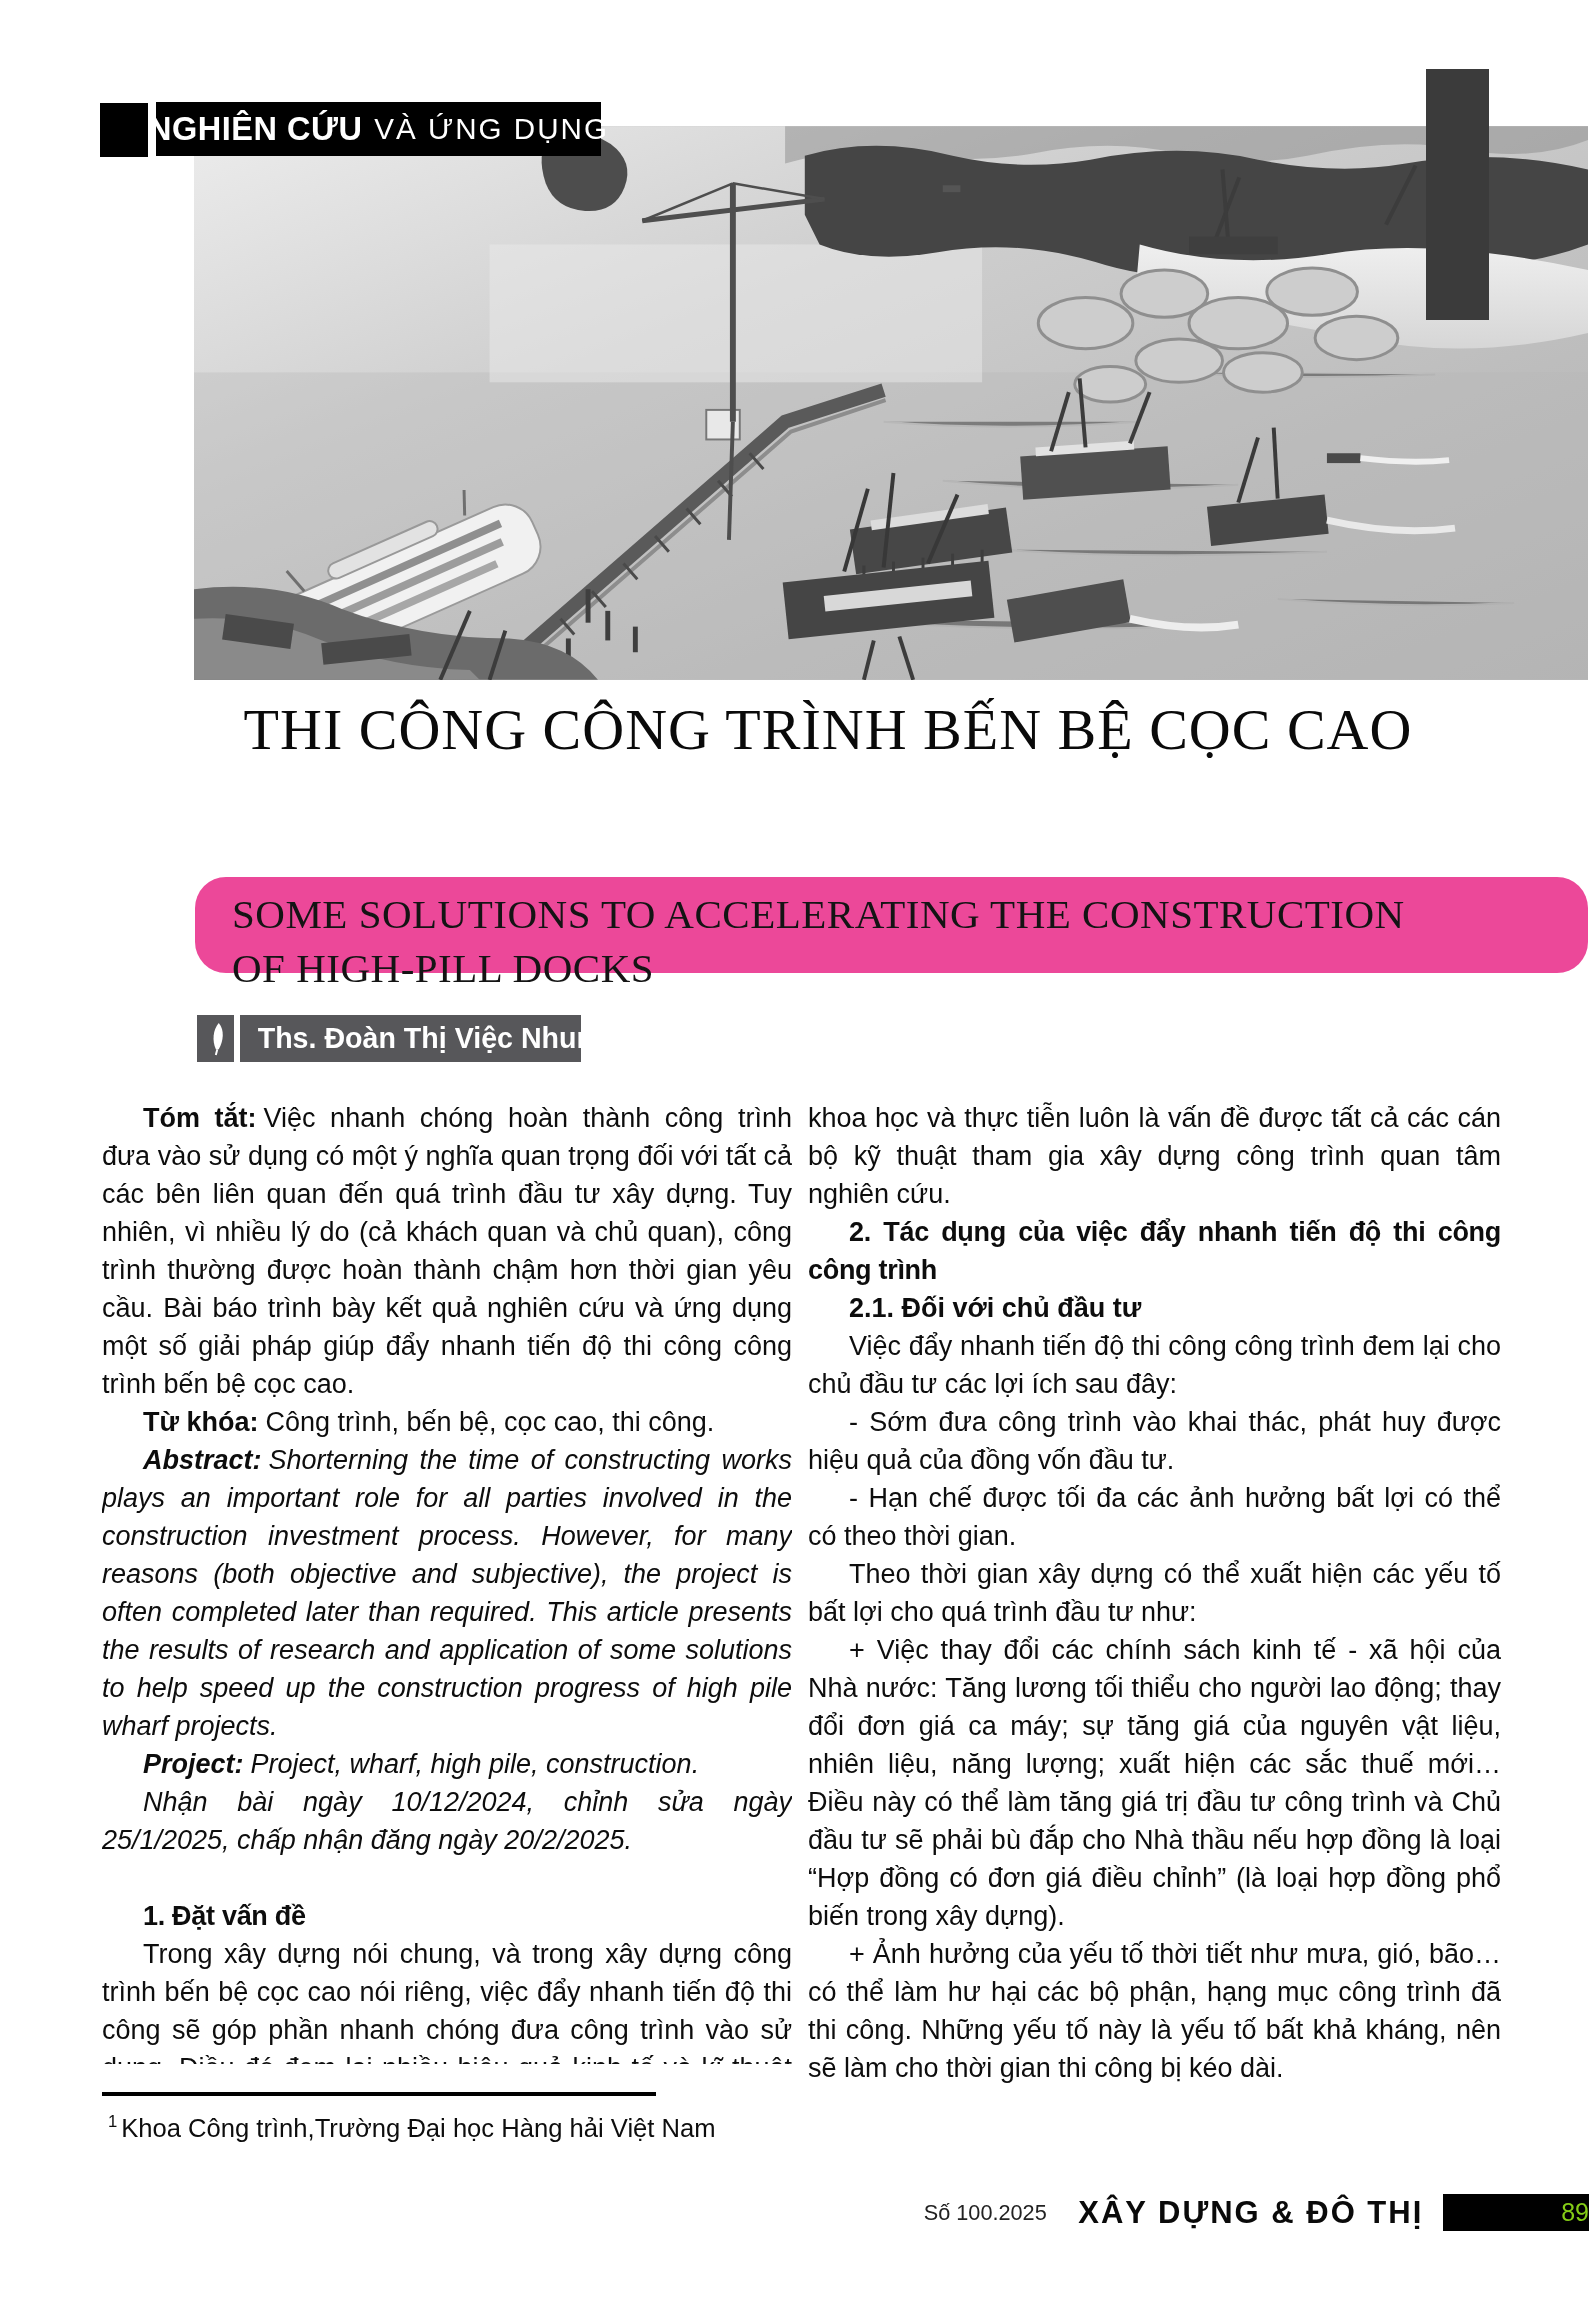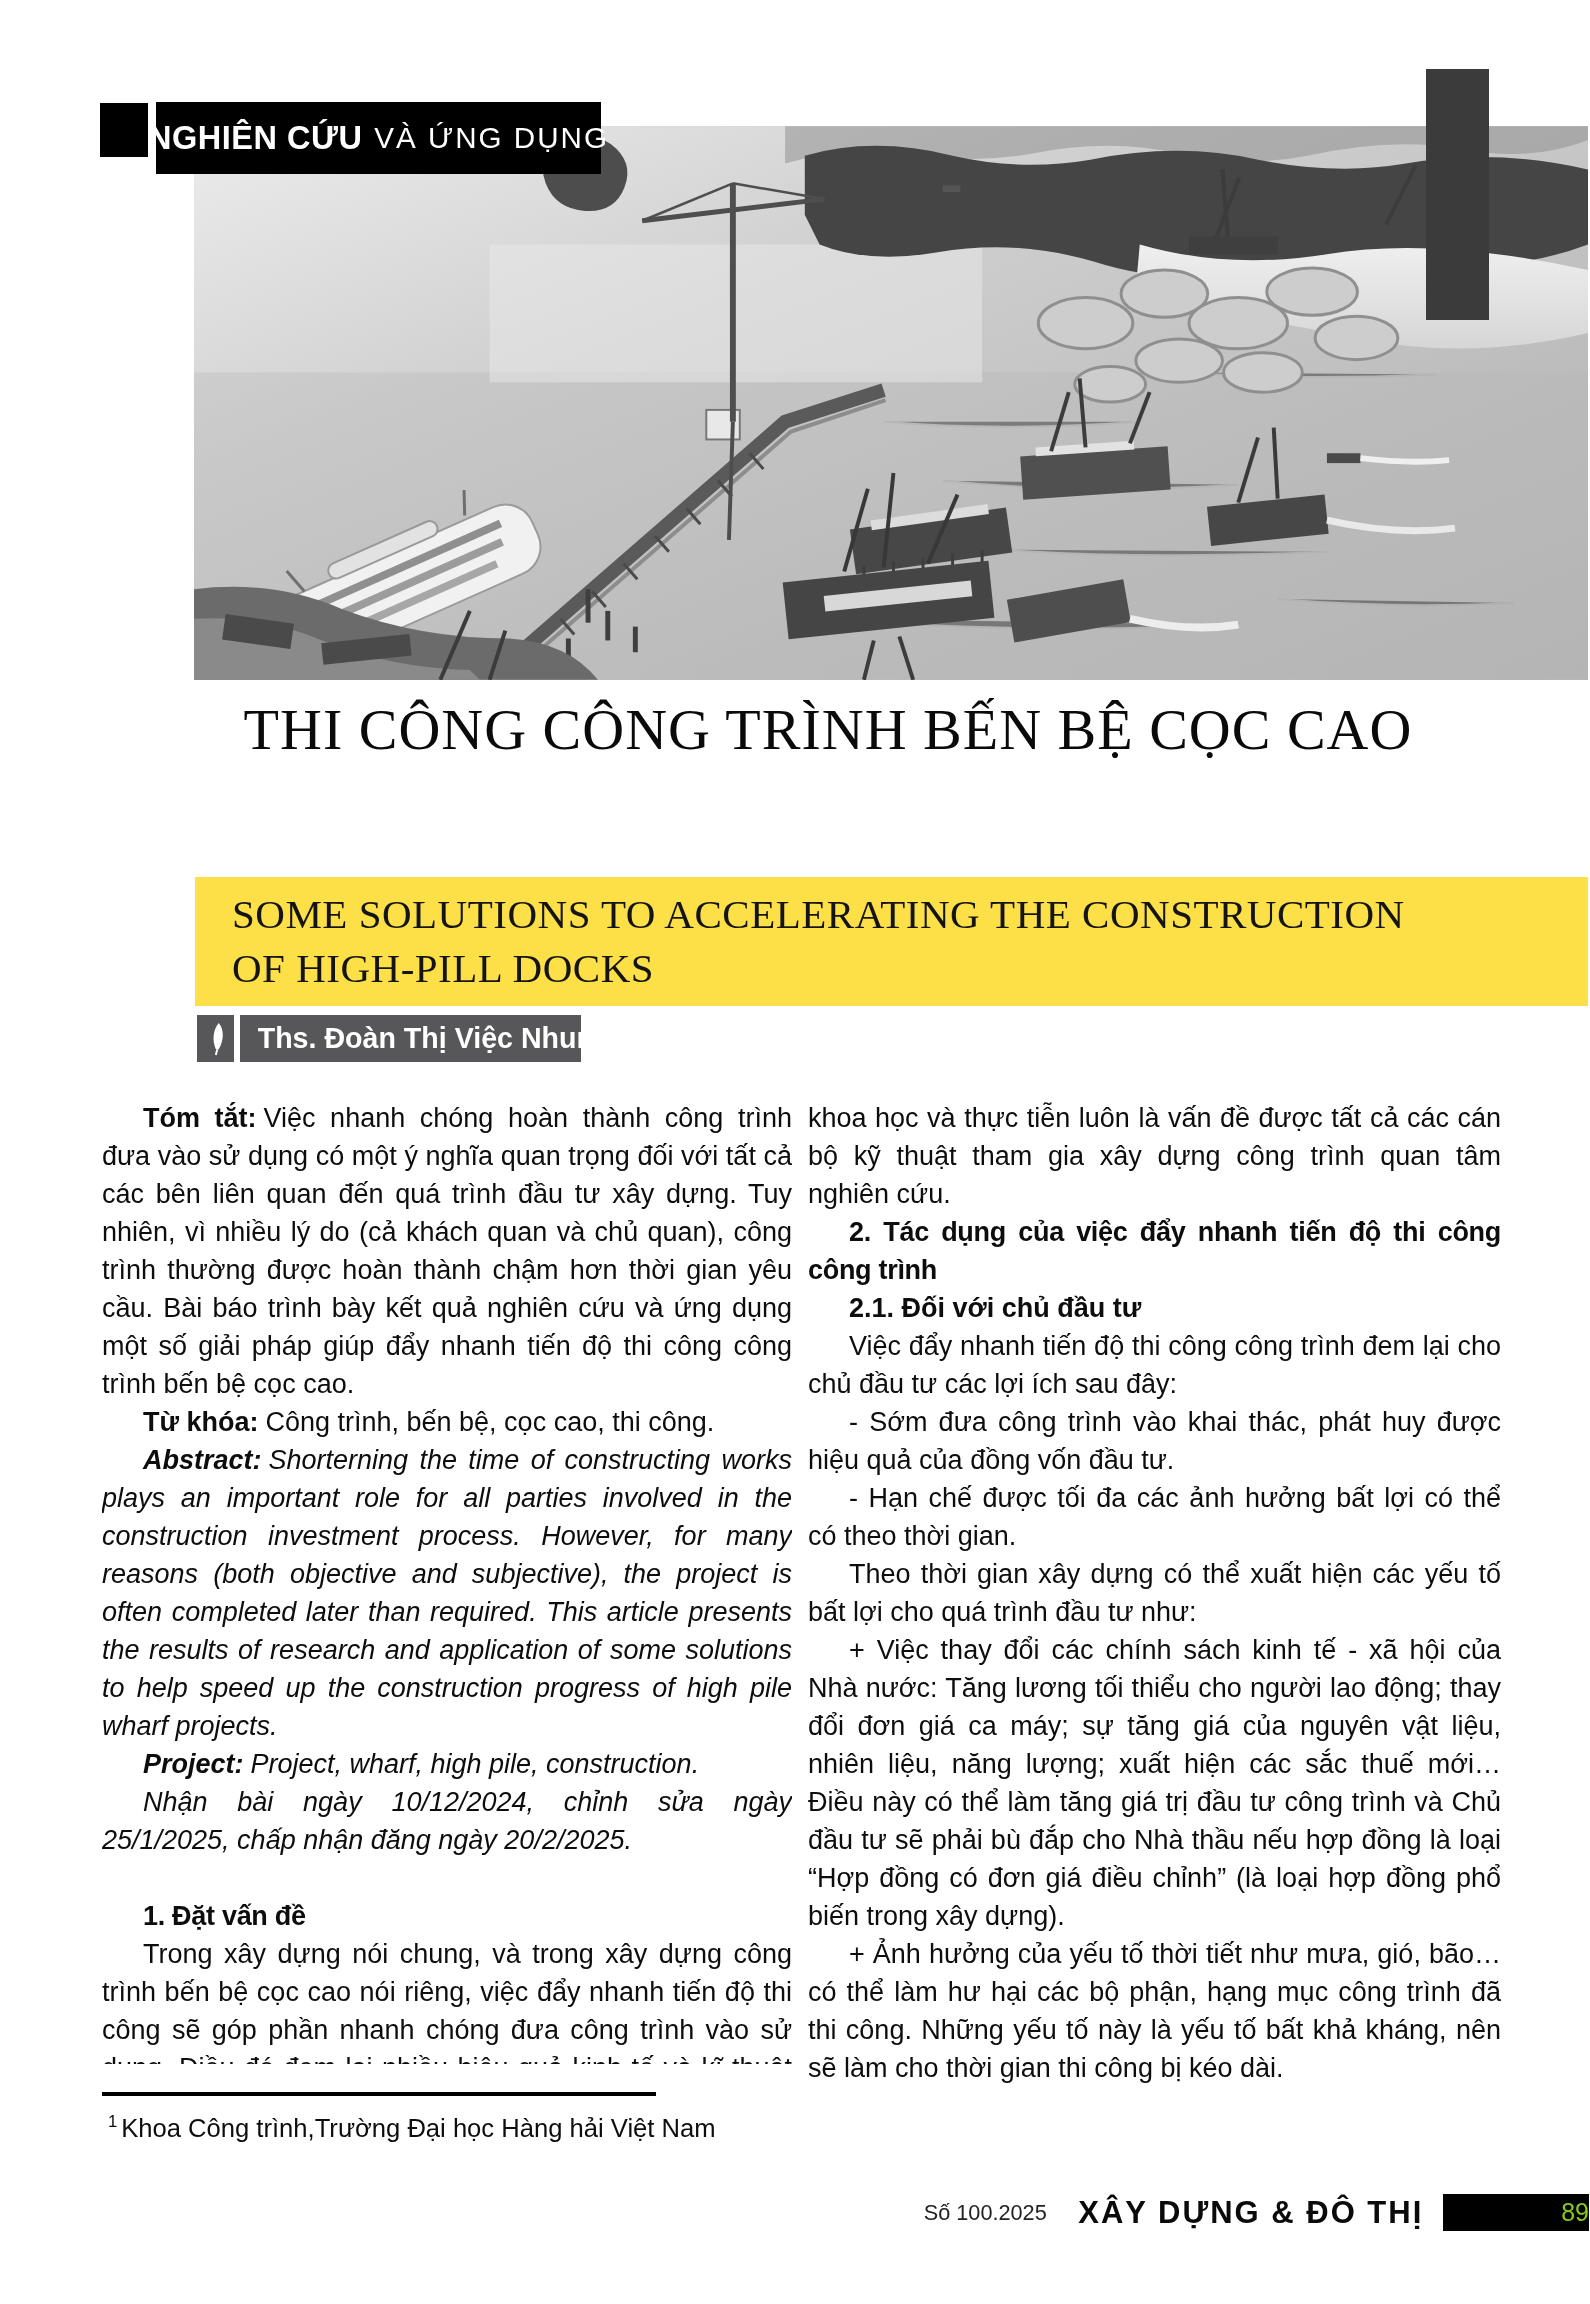--- a/index.html
+++ b/index.html
@@ -7,45 +7,46 @@
     position:relative;
     width:1591px;height:2304px;
     background:#ffffff;
     font-family:"Liberation Sans",sans-serif;
     color:#111;
     overflow:hidden;
   }
   
   .corner-square{position:absolute;left:100px;top:103px;width:48px;height:54px;background:#000;}
   .banner{
-    position:absolute;left:156px;top:102px;width:445px;height:72px;
+    position:absolute;left:156px;top:102px;width:445px;height:54px;
     background:#000;color:#fff;display:flex;align-items:center;justify-content:center;
     z-index:5;white-space:nowrap;
   }
   .banner .b1{font-weight:bold;font-size:32.5px;letter-spacing:0.5px;font-family:"Liberation Sans",sans-serif;}
   .banner .b2{font-weight:300;font-size:29.6px;letter-spacing:2px;margin-left:11.8px;font-family:"Liberation Sans",sans-serif;}
   
   .photo{
     position:absolute;left:194px;top:126px;width:1394px;height:554px;
     background:#c9c9c9;overflow:hidden;z-index:1;
   }
   .photo svg{display:block;}
   .accent-bar{position:absolute;left:1426px;top:69px;width:63px;height:251px;background:#3b3b3b;z-index:6;}
   
   .vn-title{
     position:absolute;left:158px;top:690px;width:1340px;
     font-family:"Liberation Serif",serif;font-size:58px;font-weight:500;
     color:#0a0a0a;text-align:center;line-height:79px;letter-spacing:1px;
   }
   .en-subtitle{
-    position:absolute;left:195px;top:877px;width:1393px;height:129px;
-    background:#fde047;
+    position:absolute;left:195px;top:877px;width:1393px;height:96px;
+    background:#ec4899;
     font-family:"Liberation Serif",serif;font-size:41px;color:#141414;
     line-height:54px;padding-top:9.9px;box-sizing:border-box;padding-left:37px;
     letter-spacing:0.5px;
+    border-radius:31px;
   }
   
   .pen-box{
     position:absolute;left:197px;top:1015px;width:37px;height:47px;background:#57575a;
     display:flex;align-items:center;justify-content:center;
   }
   .author-bar{
     position:absolute;left:240px;top:1015px;width:341px;height:47px;background:#57575a;
     color:#fff;display:flex;align-items:center;padding-left:17.7px;box-sizing:border-box;
     font-weight:bold;font-size:28.6px;white-space:nowrap;

